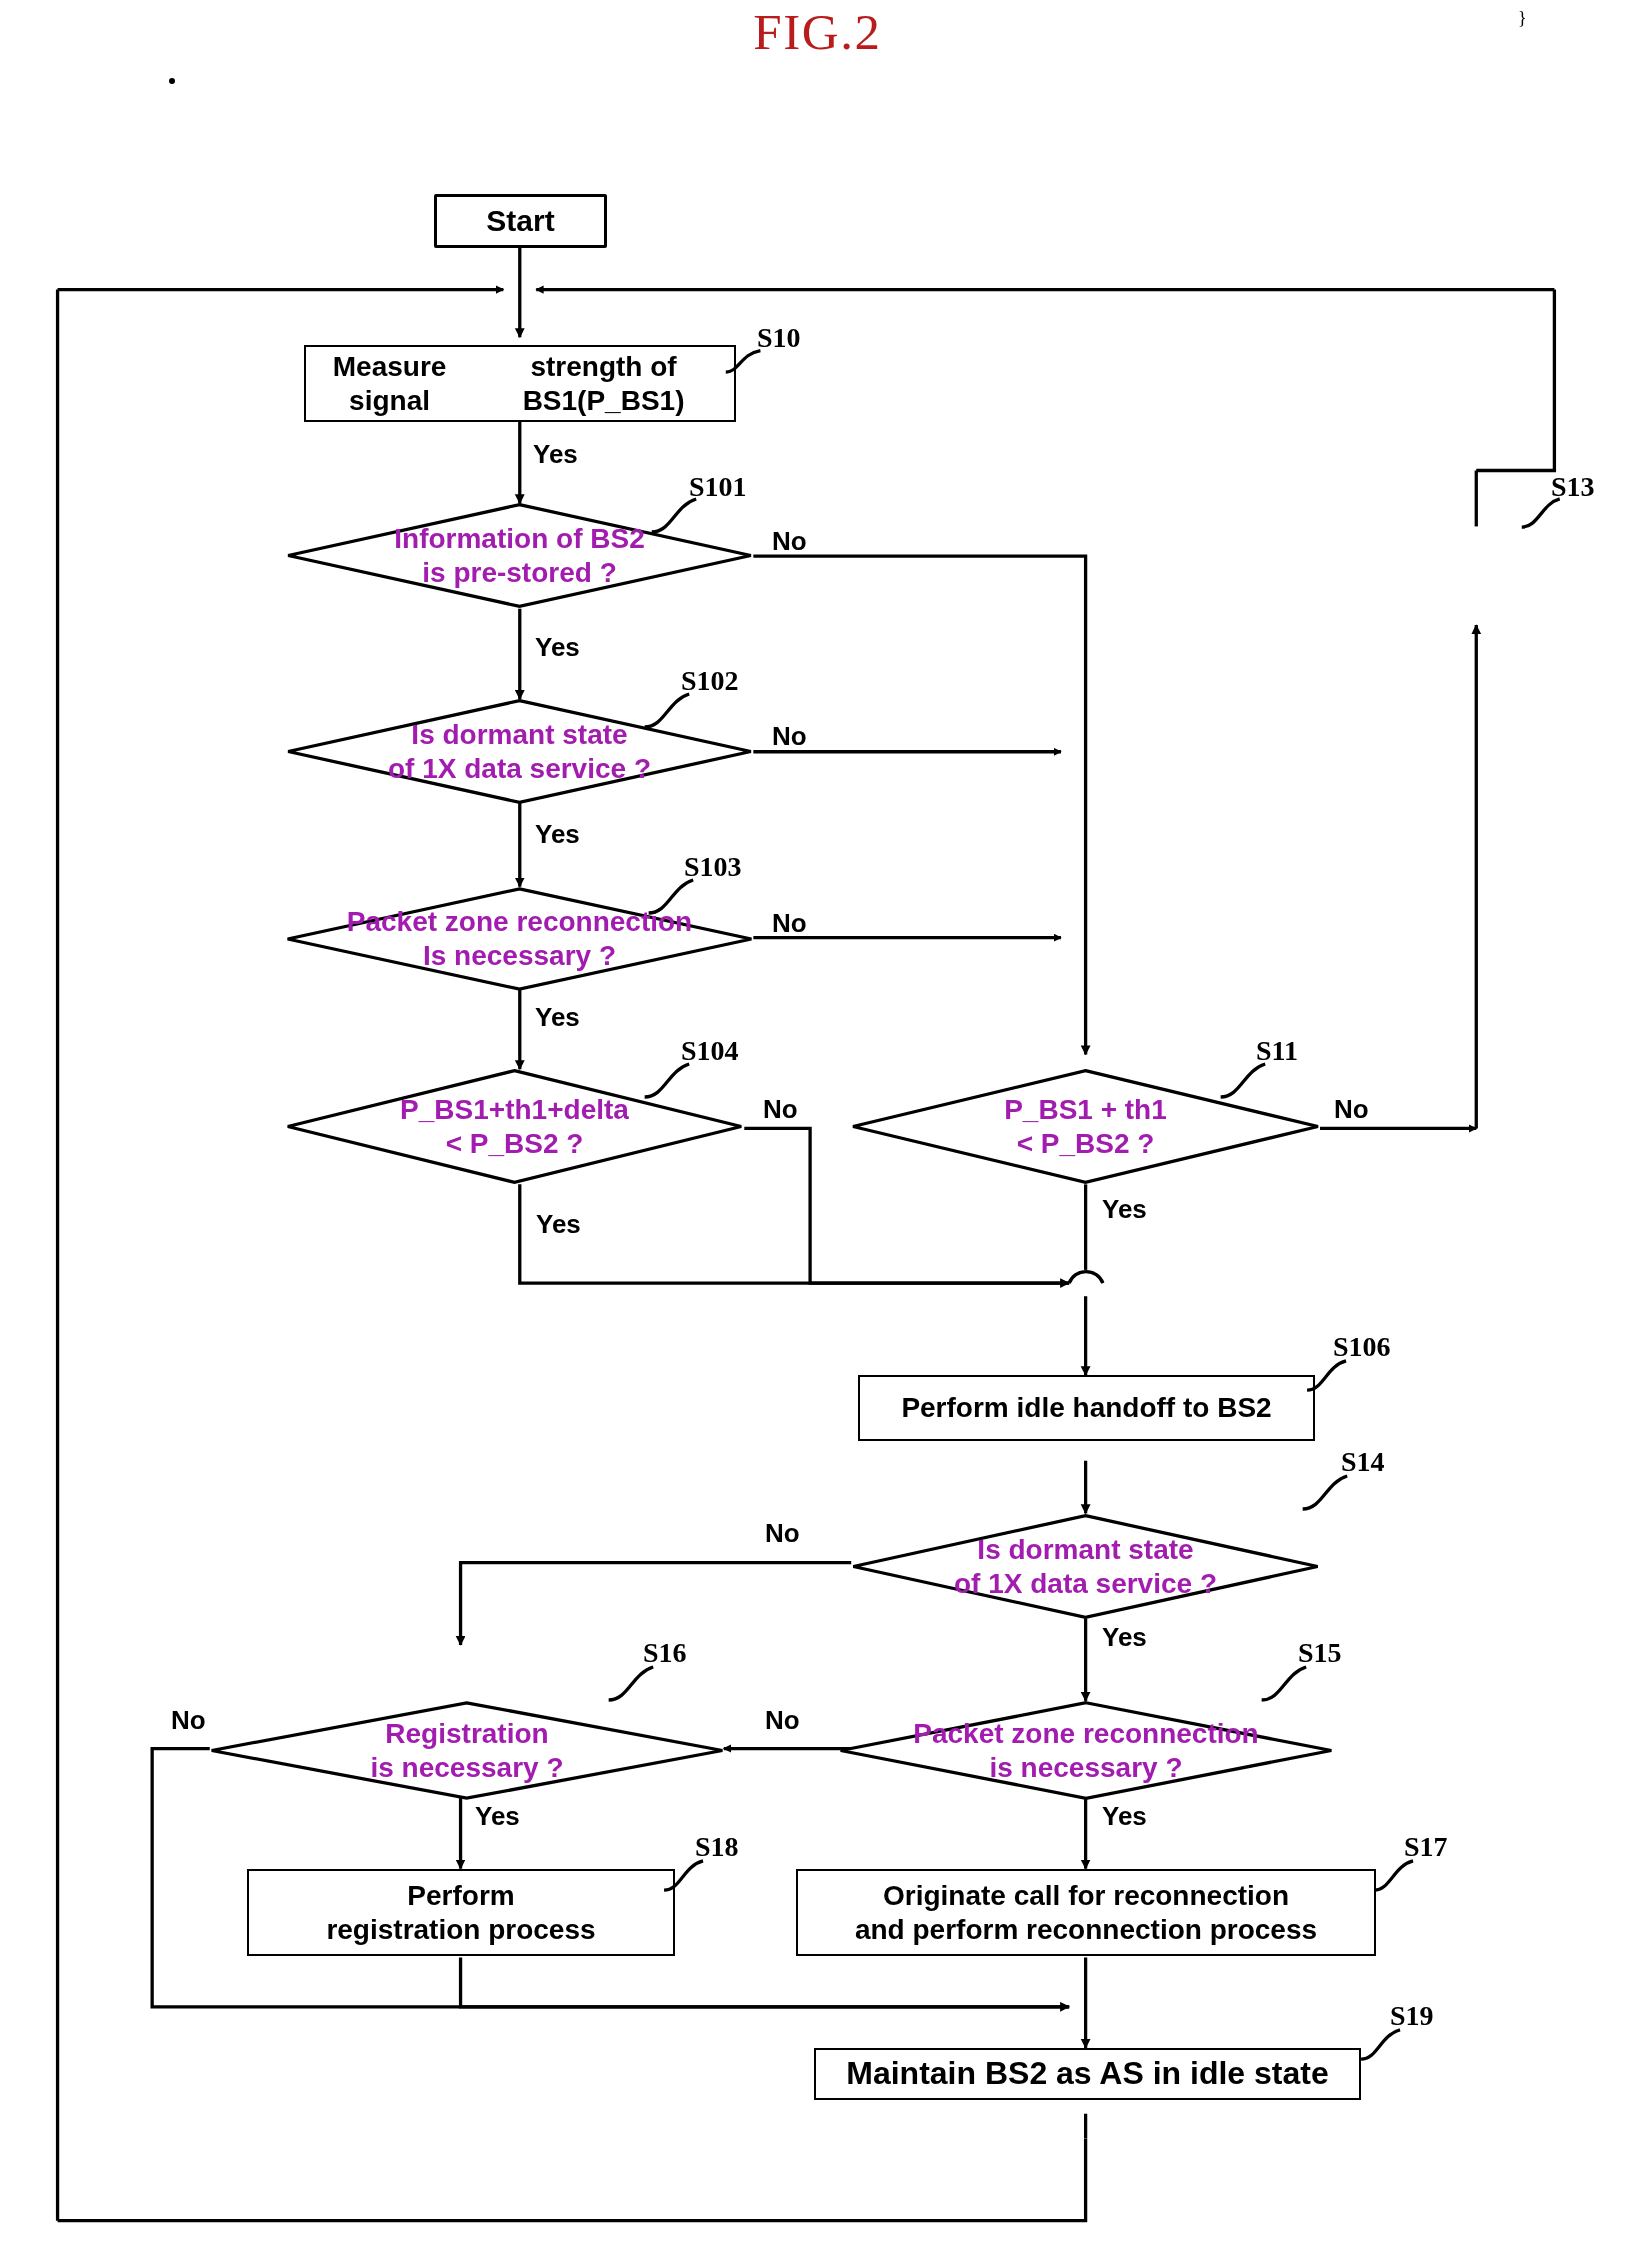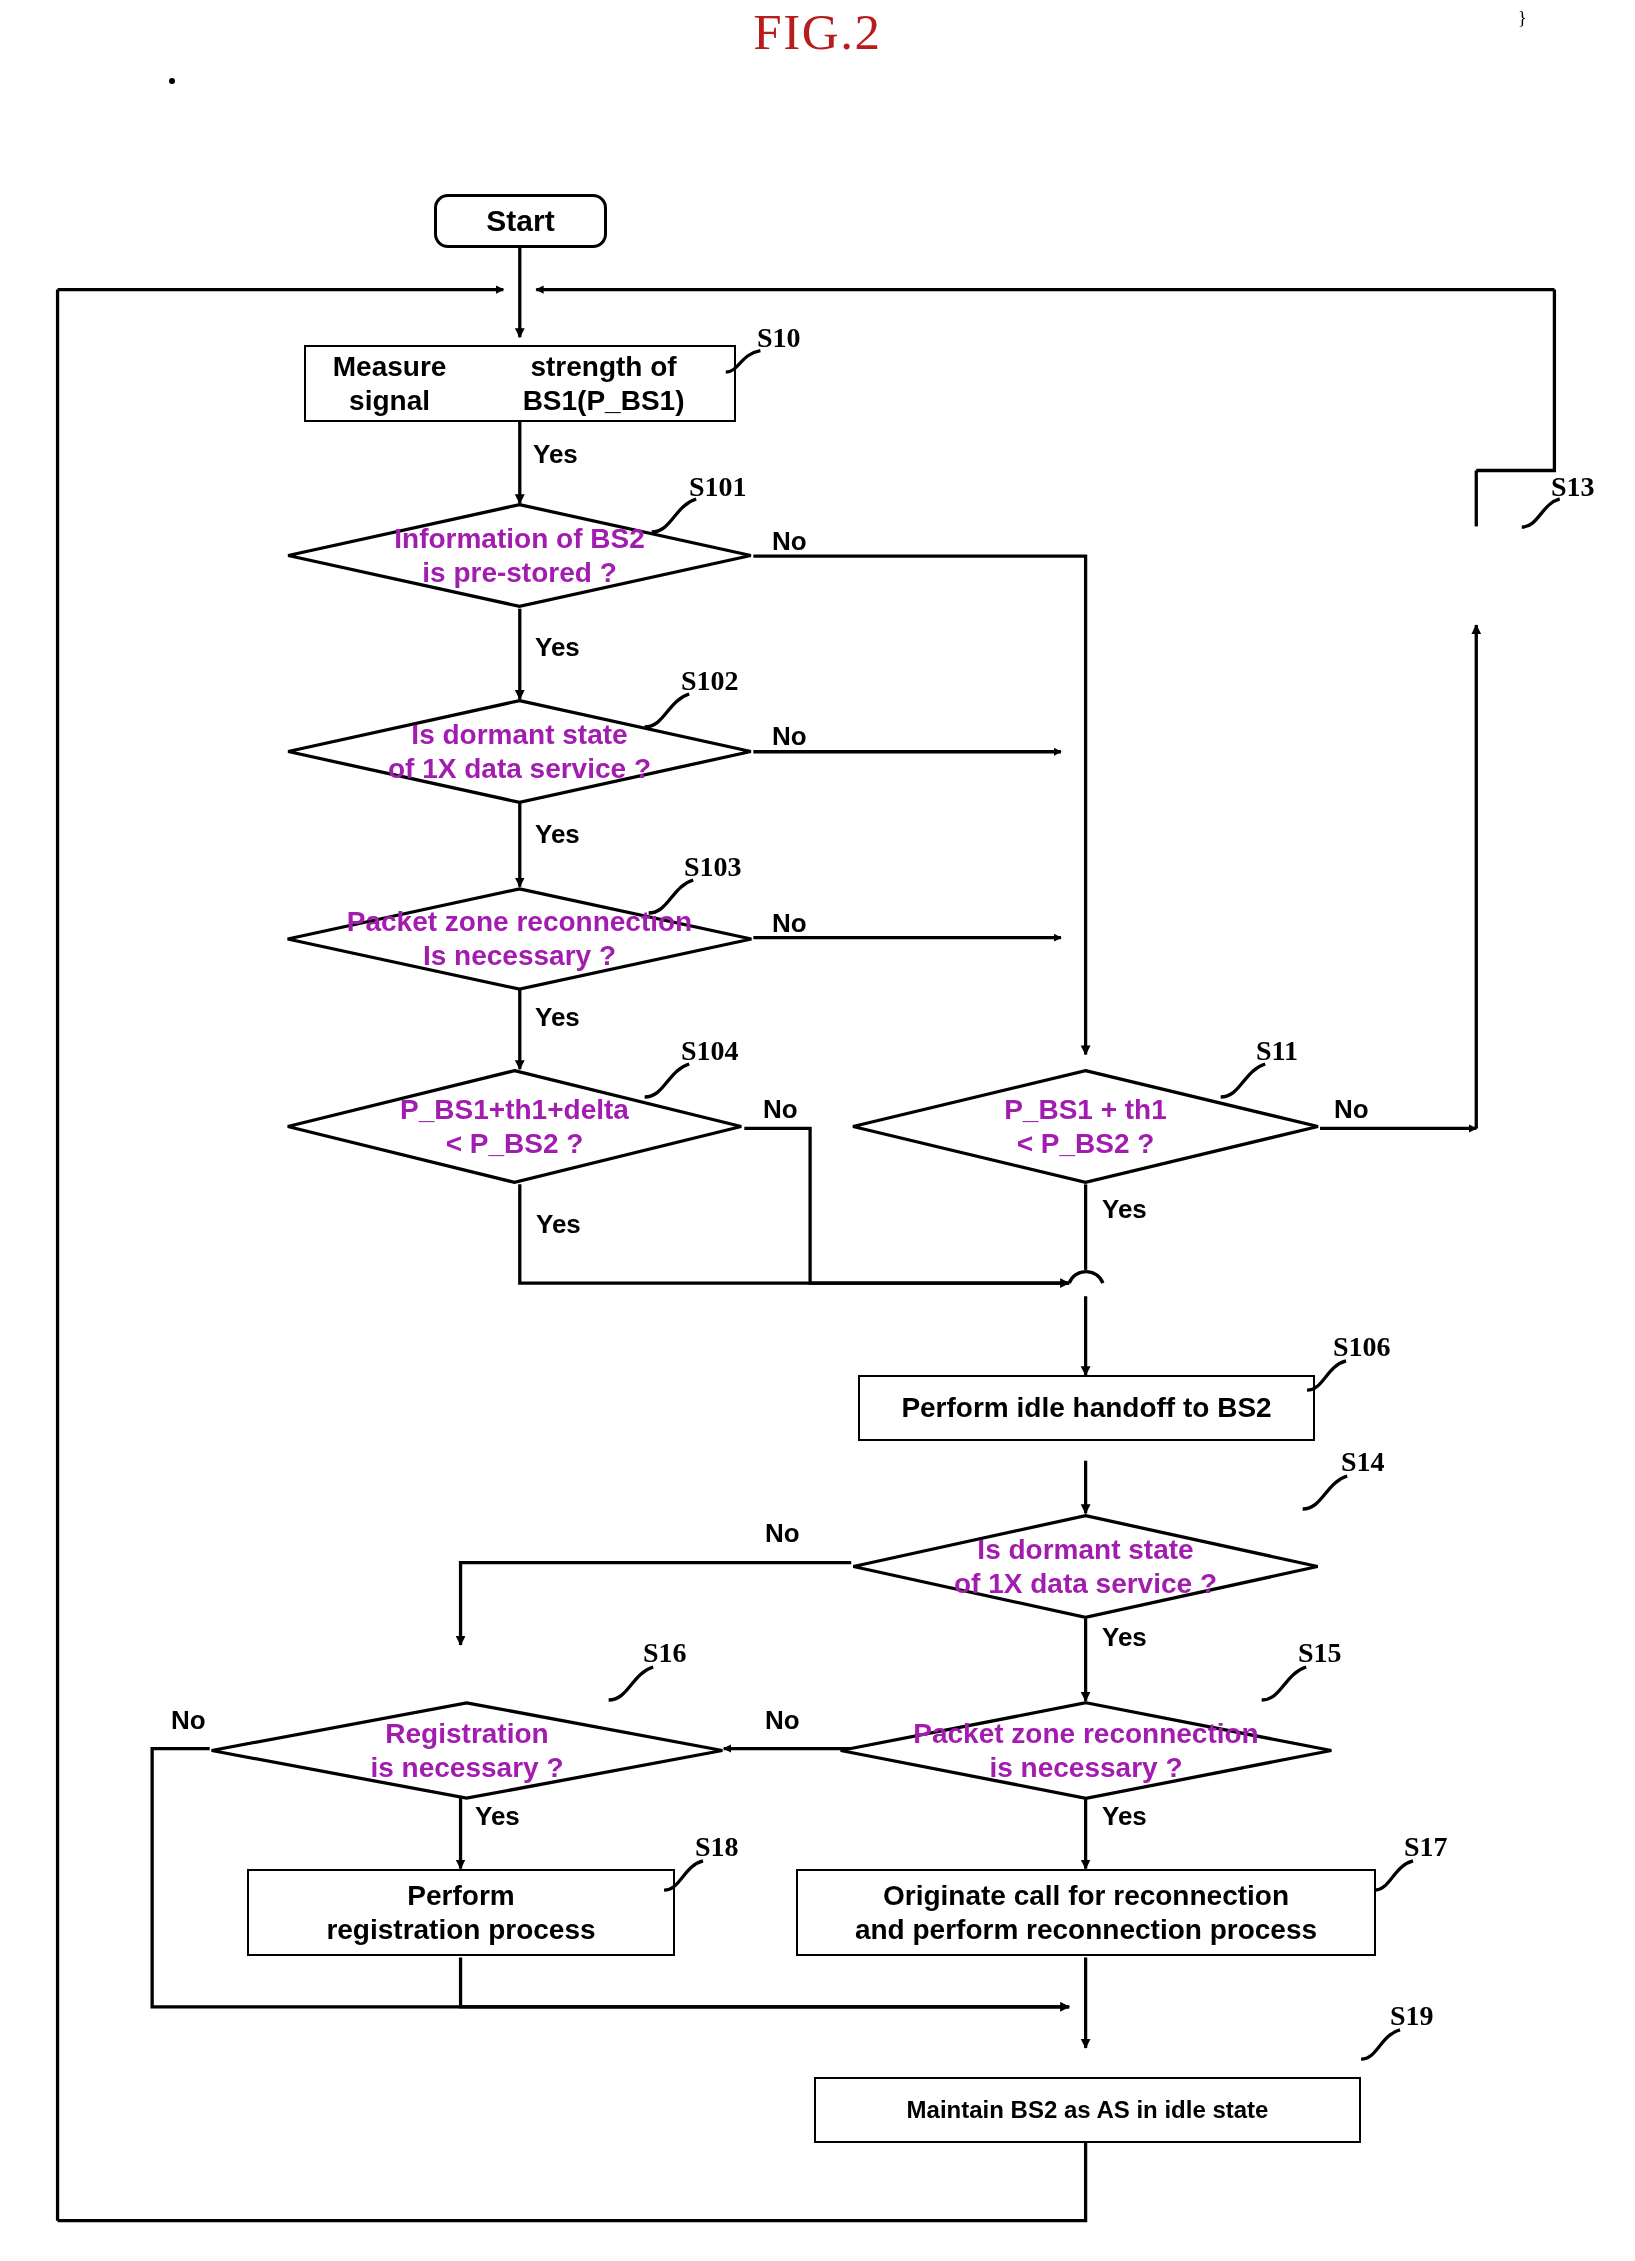--- a/index.html
+++ b/index.html
@@ -63,21 +63,21 @@
     color: #000;
     font-weight: bold;
     line-height: 1.18;
   }
   .rect {
     border: 2.5px solid #000;
     background: #fff;
   }
   .rounded {
     border: 3.3px solid #000;
-    border-radius: 14px;
+    border-radius: 2px;
     background: #fff;
   }
   .diamond-wrap {
     position: absolute;
   }
   .diamond-wrap svg {
     position: absolute;
     left: 0;
     top: 0;
     overflow: visible;
@@ -344,21 +344,21 @@
 
   <div class="node rect" style="left:796px; top:1869px; width:580px; height:87px; font-size:28px; flex-direction:column;">
     <span>Originate call for reconnection</span>
     <span>and perform reconnection process</span>
   </div>
   <div class="tag" style="left:1404px; top:1831px;">S17</div>
   <svg class="tag" style="left:1372px; top:1856px; width:61px; height:39px;" viewBox="0 0 74 48" width="61" height="39">
     <path d="M2,42 C22,42 26,12 50,6" stroke="#000" stroke-width="4" fill="none"></path>
   </svg>
 
-  <div class="node rect" style="left:814px; top:2048px; width:547px; height:66px; font-size:24px;margin-top:29px;">
+  <div class="node rect" style="left:814px; top:2048px; width:547px; height:52px; font-size:32px;">
     <span>Maintain BS2 as AS in idle state</span>
   </div>
   <div class="tag" style="left:1390px; top:2000px;">S19</div>
   <svg class="tag" style="left:1359px; top:2025px; width:61px; height:39px;" viewBox="0 0 74 48" width="61" height="39">
     <path d="M2,42 C22,42 26,12 50,6" stroke="#000" stroke-width="4" fill="none"></path>
   </svg>
 
   <div class="edge-label" style="left:533px; top:439px;">Yes</div>
   <div class="edge-label" style="left:772px; top:526px;">No</div>
   <div class="edge-label" style="left:535px; top:632px;">Yes</div>

